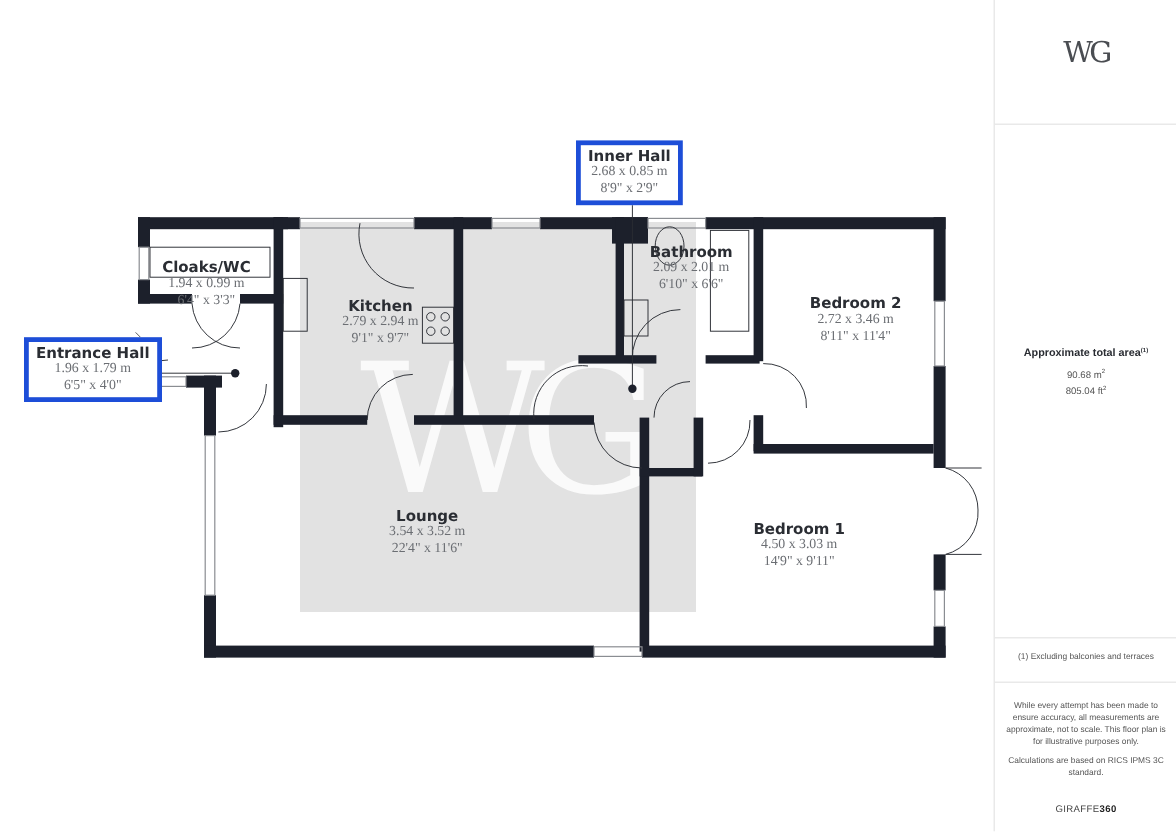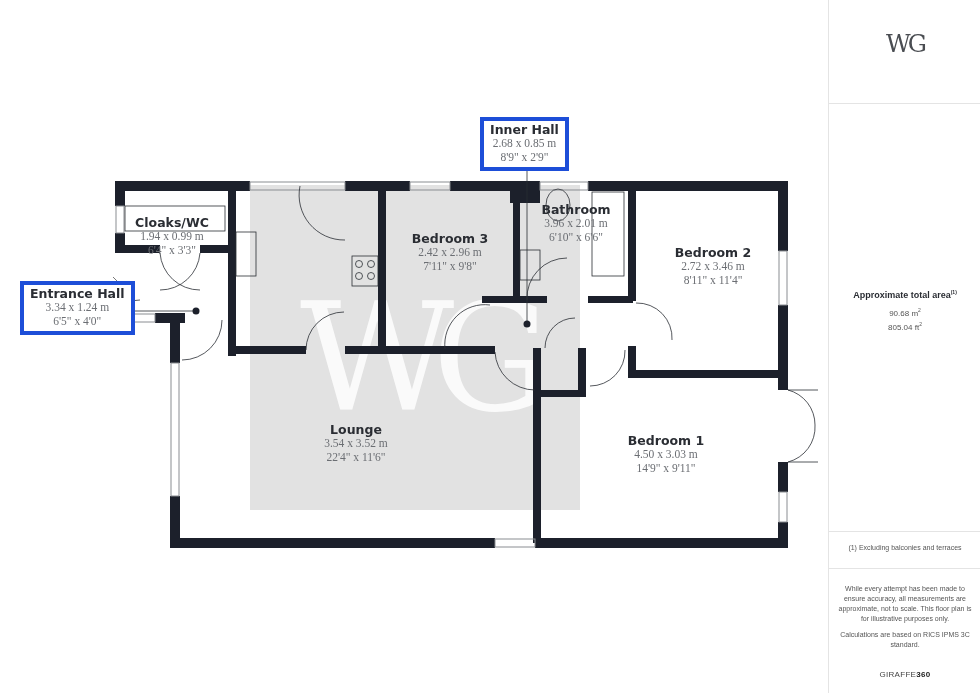--- a/index.html
+++ b/index.html
@@ -136,49 +136,49 @@
       <circle cx="196" cy="311" r="3.5" fill="#1c202b"></circle>
       <circle cx="527" cy="324" r="3.5" fill="#1c202b"></circle>
       <path d="M 103 282 L 118 282 M 113 277 L 118 282 L 113 287" fill="none" stroke="#555" stroke-width="0.8"></path>
     </svg>
 
     <div class="room-label" style="left:172px; top:192px;margin-top:24px;">
       <div class="room-name">Cloaks/WC</div>
       <div class="room-dim">1.94 x 0.99 m</div>
       <div class="room-dim">6'4" x 3'3"</div>
     </div>
-    <div class="room-label" style="left:450px; top:232px;">
-      <div class="room-name">Bedroom 3</div>
-      <div class="room-dim">2.42 x 2.96 m</div>
-      <div class="room-dim">7'11" x 9'8"</div>
+    <div class="room-label" style="left:317px; top:248px;">
+      <div class="room-name">Kitchen</div>
+      <div class="room-dim">2.79 x 2.94 m</div>
+      <div class="room-dim">9'1" x 9'7"</div>
     </div>
     <div class="room-label" style="left:576px; top:203px;">
       <div class="room-name">Bathroom</div>
-      <div class="room-dim">3.96 x 2.01 m</div>
+      <div class="room-dim">2.09 x 2.01 m</div>
       <div class="room-dim">6'10" x 6'6"</div>
     </div>
     <div class="room-label" style="left:713px; top:246px;text-align:center;">
       <div class="room-name">Bedroom 2</div>
       <div class="room-dim">2.72 x 3.46 m</div>
       <div class="room-dim">8'11" x 11'4"</div>
     </div>
     <div class="room-label" style="left:356px; top:423px;">
       <div class="room-name">Lounge</div>
       <div class="room-dim">3.54 x 3.52 m</div>
       <div class="room-dim">22'4" x 11'6"</div>
     </div>
     <div class="room-label" style="left:666px; top:434px;">
       <div class="room-name">Bedroom 1</div>
       <div class="room-dim">4.50 x 3.03 m</div>
       <div class="room-dim">14'9" x 9'11"</div>
     </div>
 
     <div class="callout" style="left:20px; top:281px;">
       <div class="room-name">Entrance Hall</div>
-      <div class="room-dim">3.34 x 1.24 m</div>
+      <div class="room-dim">1.96 x 1.79 m</div>
       <div class="room-dim">6'5" x 4'0"</div>
     </div>
     <div class="callout" style="left:480px; top:117px;">
       <div class="room-name">Inner Hall</div>
       <div class="room-dim">2.68 x 0.85 m</div>
       <div class="room-dim">8'9" x 2'9"</div>
     </div>
   </div>
 
   <div class="sidebar">

